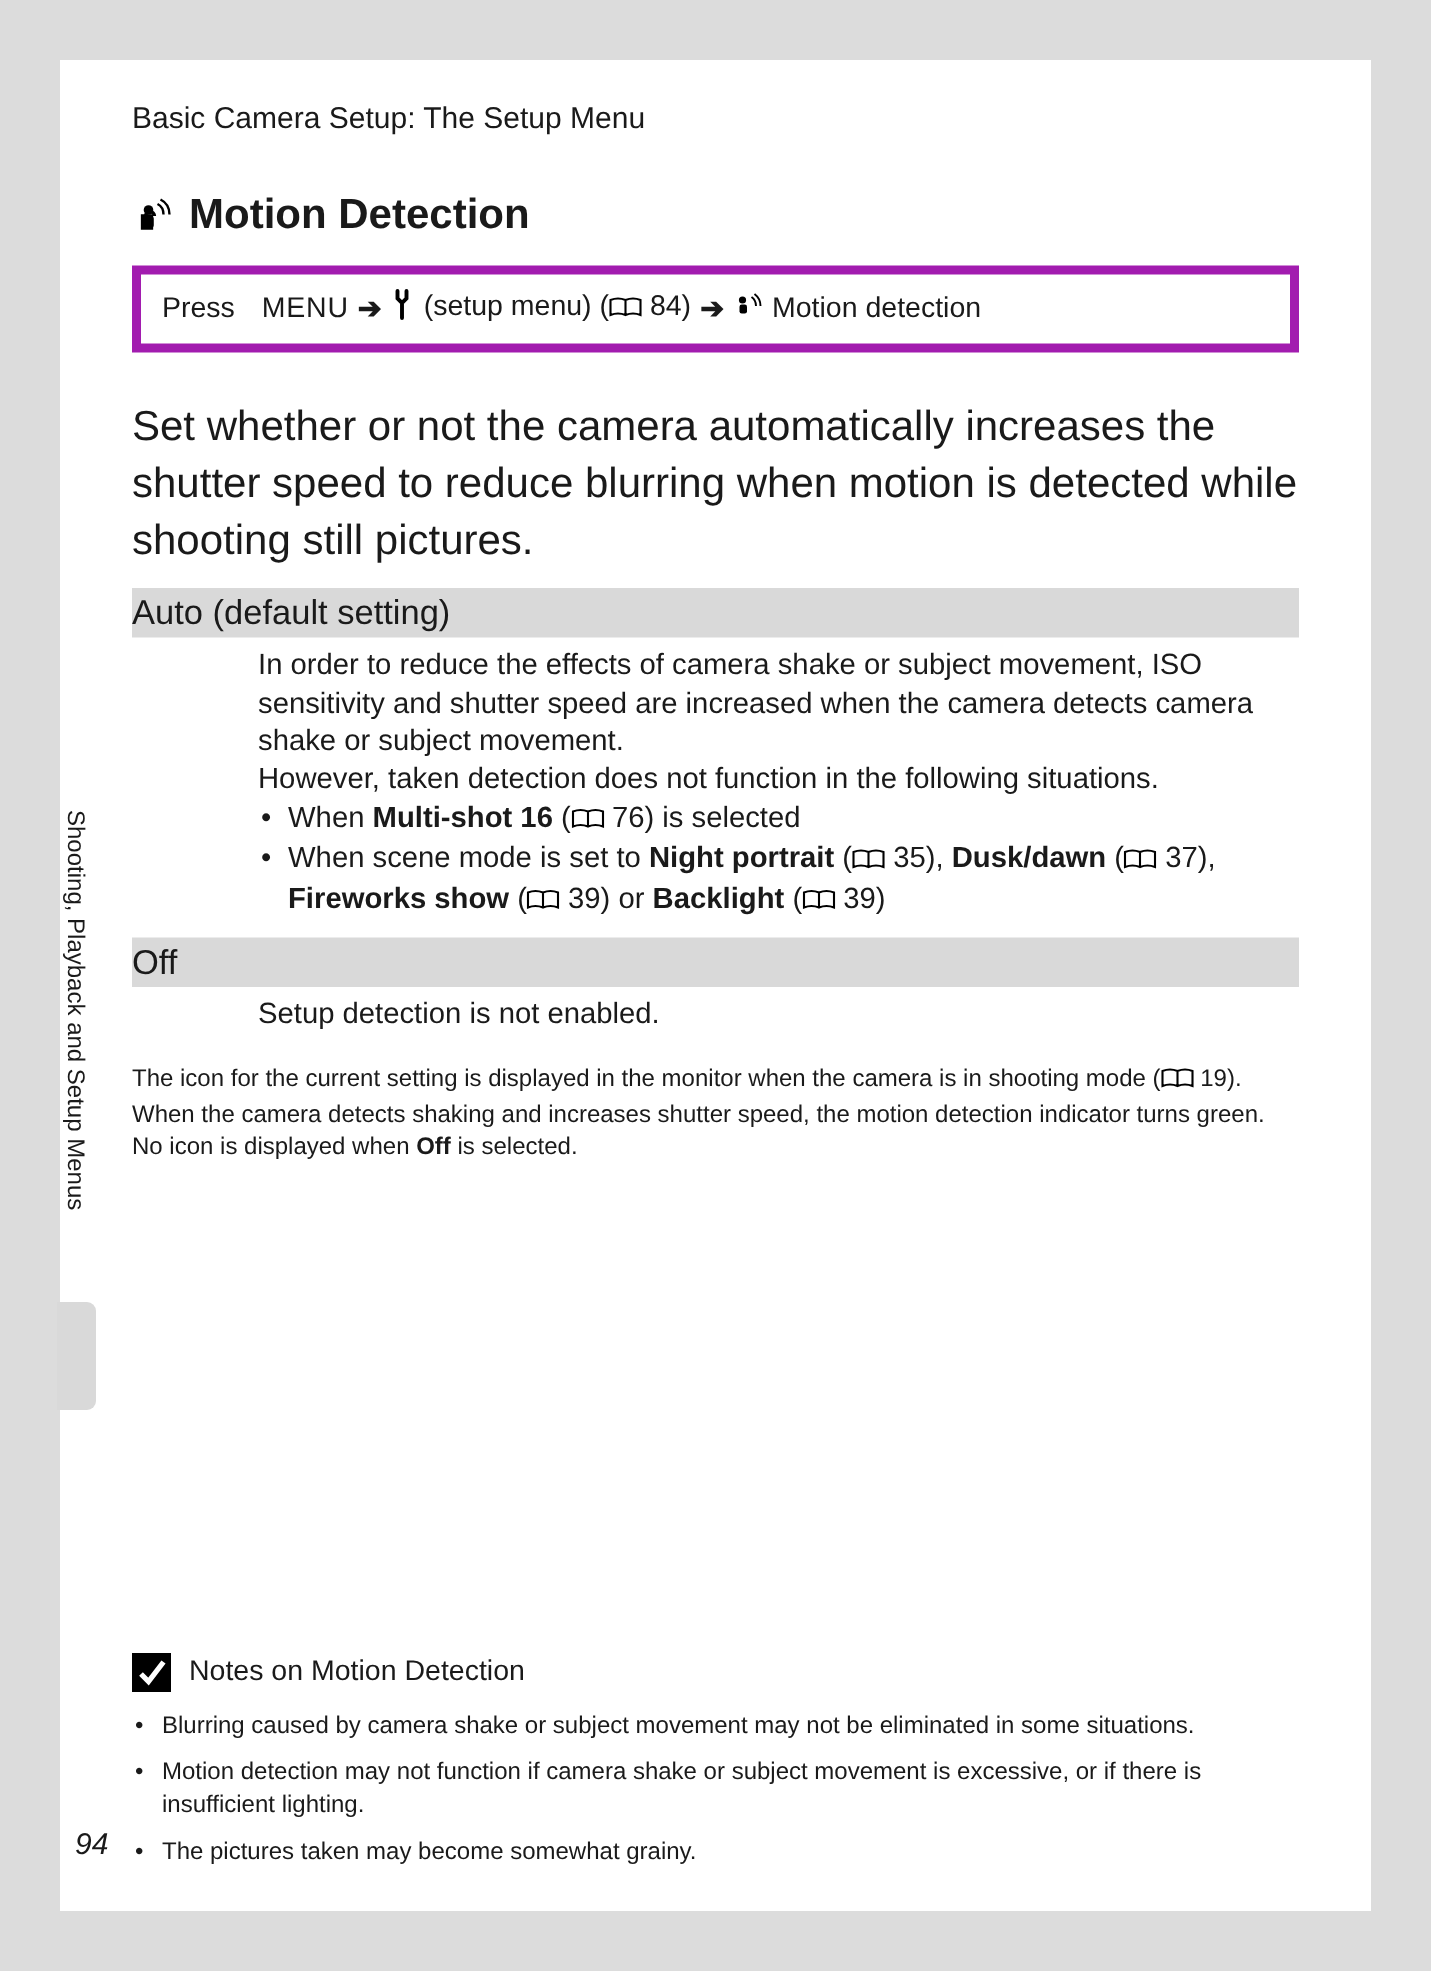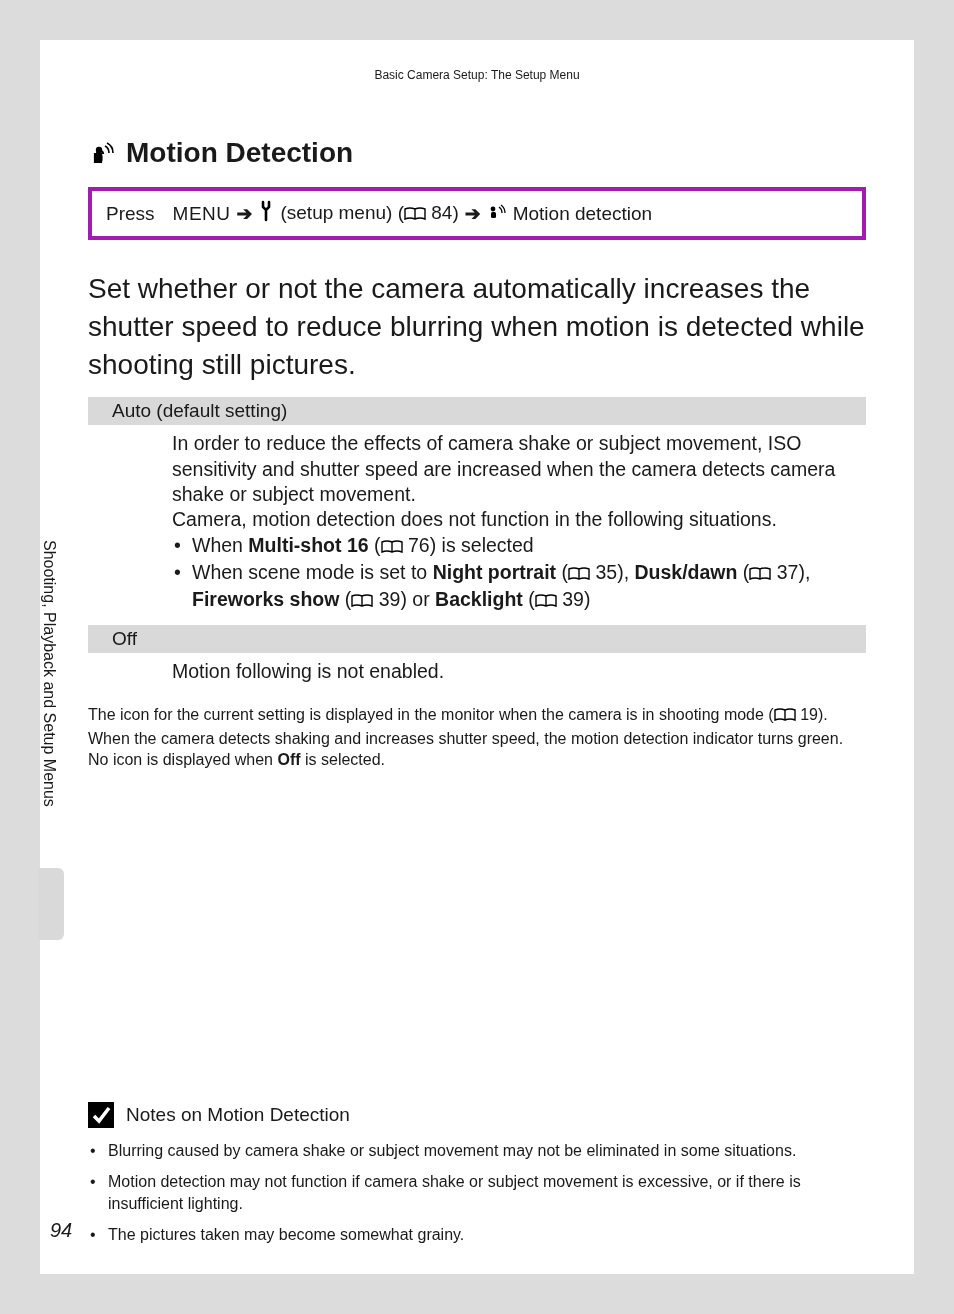--- a/index.html
+++ b/index.html
@@ -12,58 +12,57 @@
   }
   .page {
     position: absolute;
     left: 0; top: 0;
     width: 954px; height: 1314px;
     background: #fff;
     padding: 68px 88px 60px 88px;
     box-shadow: inset 0 0 0 40px #dcdcdc;
   }
   .header-line {
-    font-size: 12px;
-    margin-bottom: 55px;
-    text-align: center;
+    font-size: 20px;
+    margin-bottom: 36px;
   }
   .title-row {
     display: flex;
     align-items: center;
     gap: 10px;
     margin-bottom: 18px;
   }
   .title-row h1 {
     font-size: 28px;
     font-weight: 700;
   }
   .motion-icon {
     width: 28px; height: 22px;
     display: inline-block;
     vertical-align: middle;
   }
   .nav-box {
-    border: 4px solid #a21caf;
+    border: 6px solid #a21caf;
     padding: 10px 14px;
     font-size: 19px;
     margin-bottom: 30px;
     display: flex;
     align-items: center;
     flex-wrap: wrap;
     gap: 6px;
   }
   .intro {
     font-size: 28px;
     line-height: 1.35;
     margin-bottom: 14px;
   }
   .opt-header {
     background: #d9d9d9;
-    font-size: 19px;
-    padding: 3px 24px;
+    font-size: 23px;
+    padding: 3px 0;
     margin: 0;
   }
   .opt-body {
     padding: 6px 10px 10px 84px;
     font-size: 19.5px;
     line-height: 1.3;
   }
   .opt-body ul {
     list-style: none;
     padding-left: 0;
@@ -218,21 +217,21 @@
         </svg>
     </span>
     <span>Motion detection</span>
   </div>
 
   <p class="intro">Set whether or not the camera automatically increases the shutter speed to reduce blurring when motion is detected while shooting still pictures.</p>
 
   <div class="opt-header">Auto (default setting)</div>
   <div class="opt-body">
     <div>In order to reduce the effects of camera shake or subject movement, ISO sensitivity and shutter speed are increased when the camera detects camera shake or subject movement.</div>
-    <div>Camera, motion detection does not function in the following situations.</div>
+    <div>However, taken detection does not function in the following situations.</div>
     <ul>
       <li>
         <span>When </span><span class="bold">Multi-shot 16</span><span> (</span><span class="book-icon"><svg width="22" height="14" viewBox="0 0 22 14">
               <path d="M1 2 Q6 0 11 2 Q16 0 21 2 L21 12 Q16 10 11 12 Q6 10 1 12 Z M11 2 L11 12" fill="none" stroke="#000" stroke-width="1.4"></path>
             </svg></span> <span>76) is selected</span>
       </li>
       <li>
         <span>When scene mode is set to </span><span class="bold">Night portrait</span><span> (</span><span class="book-icon"><svg width="22" height="14" viewBox="0 0 22 14">
               <path d="M1 2 Q6 0 11 2 Q16 0 21 2 L21 12 Q16 10 11 12 Q6 10 1 12 Z M11 2 L11 12" fill="none" stroke="#000" stroke-width="1.4"></path>
             </svg></span> <span>35), </span><span class="bold">Dusk/dawn</span><span> (</span><span class="book-icon"><svg width="22" height="14" viewBox="0 0 22 14">
@@ -241,21 +240,21 @@
               <path d="M1 2 Q6 0 11 2 Q16 0 21 2 L21 12 Q16 10 11 12 Q6 10 1 12 Z M11 2 L11 12" fill="none" stroke="#000" stroke-width="1.4"></path>
             </svg></span> <span>39) or </span><span class="bold">Backlight</span><span> (</span><span class="book-icon"><svg width="22" height="14" viewBox="0 0 22 14">
               <path d="M1 2 Q6 0 11 2 Q16 0 21 2 L21 12 Q16 10 11 12 Q6 10 1 12 Z M11 2 L11 12" fill="none" stroke="#000" stroke-width="1.4"></path>
             </svg></span> <span>39)</span>
       </li>
     </ul>
   </div>
 
   <div class="opt-header">Off</div>
   <div class="opt-body">
-    <div>Motion following is not enabled.</div>
+    <div>Setup detection is not enabled.</div>
   </div>
 
   <p class="after-text">
     <span>The icon for the current setting is displayed in the monitor when the camera is in shooting mode (</span><span class="book-icon"><svg width="22" height="14" viewBox="0 0 22 14">
           <path d="M1 2 Q6 0 11 2 Q16 0 21 2 L21 12 Q16 10 11 12 Q6 10 1 12 Z M11 2 L11 12" fill="none" stroke="#000" stroke-width="1.4"></path>
         </svg></span> <span>19). When the camera detects shaking and increases shutter speed, the motion detection indicator turns green. No icon is displayed when </span><span class="bold">Off</span><span> is selected.</span>
   </p>
 
   <div class="notes-block">
     <div class="notes-title-row">

